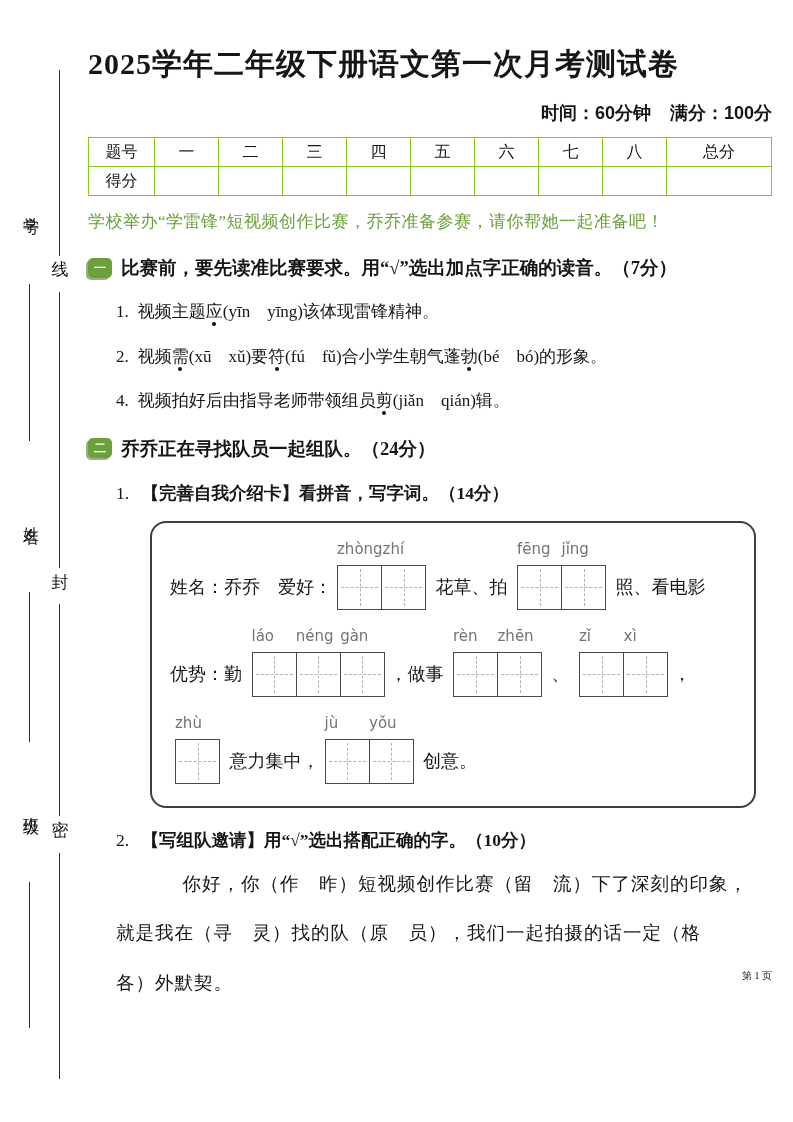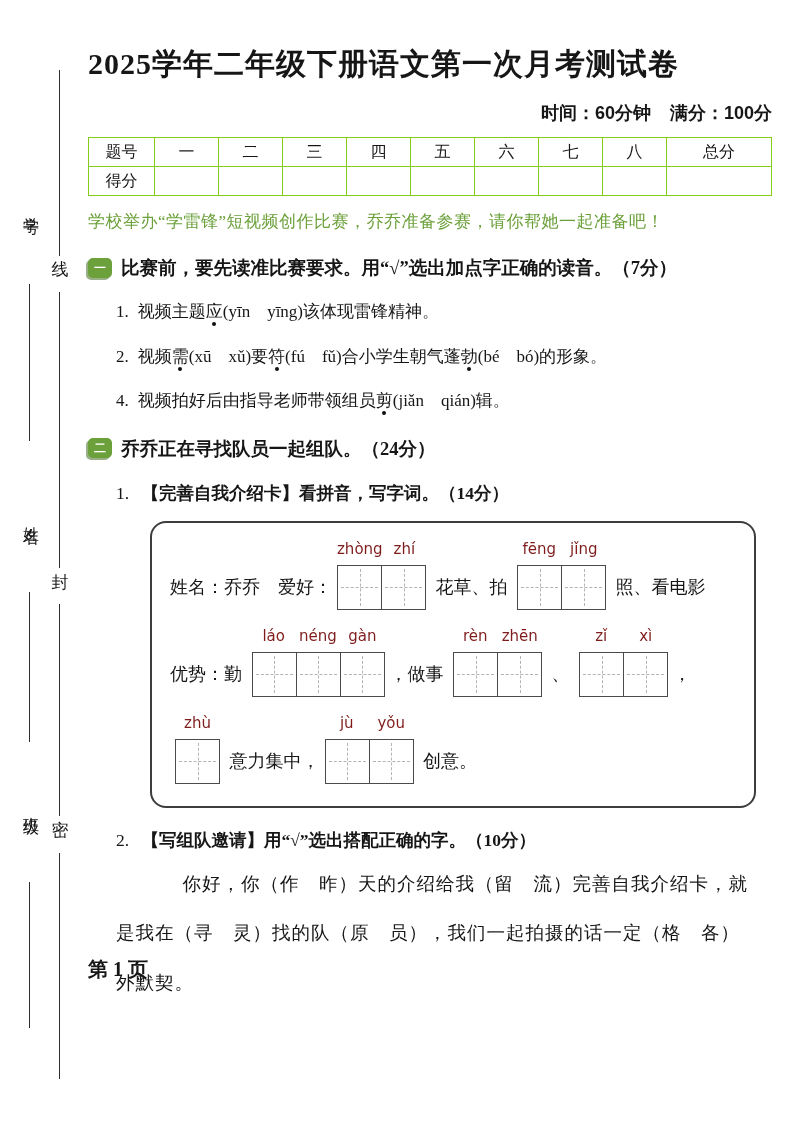--- a/index.html
+++ b/index.html
@@ -36,29 +36,29 @@
   .dotted::after { content:""; position:absolute; left:50%; bottom:-5px; width:4px; height:4px;
                    border-radius:50%; background:#111; transform:translateX(-50%); }
   .q-title { margin:20px 0 0 28px; font-size:17.5px; font-weight:bold; }
   .q-title .q-num { margin-right:8px; font-weight:normal; }
   
   .card { margin:16px 0 0 62px; width:606px; border:2px solid #3d3d3d; border-radius:16px;
           padding:0 18px 22px; }
   .card-row { display:flex; align-items:center; margin-top:42px; font-size:18px; white-space:pre; }
   .grid-group { position:relative; display:inline-flex; margin:0 5px; }
   .grid-group .pinyin { position:absolute; top:-25px; left:0; width:100%; display:flex; }
-  .grid-group .pinyin span { flex:1; text-align:center; font-size:15px;
-                             font-family:"DejaVu Sans","Liberation Sans",sans-serif; color:#7f1d1d; }
+  .grid-group .pinyin span { flex:1; text-align:left; font-size:15px;
+                             font-family:"DejaVu Sans","Liberation Sans",sans-serif; color:#737373; }
   .cells { display:flex; }
   .cell { width:45px; height:45px; border:1px solid #4a4a4a; margin-left:-1px; position:relative; background:#fff; }
   .cell:first-child { margin-left:0; }
   .cell::before { content:""; position:absolute; left:50%; top:3px; bottom:3px; border-left:1px dashed #b3b3b3; }
   .cell::after  { content:""; position:absolute; top:50%; left:3px; right:3px; border-top:1px dashed #b3b3b3; }
   .q2-body { margin:8px 14px 0 28px; font-size:18.5px; line-height:2.7; letter-spacing:1px; text-indent:3.6em; }
-  .footer { position:absolute; left:0; bottom:26px; width:100%; text-align:left; font-size:20px;font-weight:bold; }
+  .footer { position:absolute; left:0; bottom:26px; width:100%; text-align:right; font-size:10px; }
 </style>
 </head>
 <body>
 
 <div class="page">
 
   <div>
     <div class="seal-seg" style="top:70px;height:186px"></div>
     <div class="seal-char" style="top:258px">线</div>
     <div class="seal-seg" style="top:292px;height:276px"></div>
@@ -138,17 +138,17 @@
     <div class="card">
         <div class="card-row"><span class="txt">姓名：乔乔　爱好：</span><div class="grid-group"><div class="pinyin"><span>zhòng</span><span>zhí</span></div><div class="cells"><div class="cell"></div><div class="cell"></div></div></div><span class="txt"> 花草、拍 </span><div class="grid-group"><div class="pinyin"><span>fēng</span><span>jǐng</span></div><div class="cells"><div class="cell"></div><div class="cell"></div></div></div><span class="txt"> 照、看电影</span></div>
         <div class="card-row"><span class="txt">优势：勤 </span><div class="grid-group"><div class="pinyin"><span>láo</span><span>néng</span><span>gàn</span></div><div class="cells"><div class="cell"></div><div class="cell"></div><div class="cell"></div></div></div><span class="txt">，做事 </span><div class="grid-group"><div class="pinyin"><span>rèn</span><span>zhēn</span></div><div class="cells"><div class="cell"></div><div class="cell"></div></div></div><span class="txt"> 、 </span><div class="grid-group"><div class="pinyin"><span>zǐ</span><span>xì</span></div><div class="cells"><div class="cell"></div><div class="cell"></div></div></div><span class="txt">，</span></div>
         <div class="card-row"><div class="grid-group"><div class="pinyin"><span>zhù</span></div><div class="cells"><div class="cell"></div></div></div><span class="txt"> 意力集中，</span><div class="grid-group"><div class="pinyin"><span>jù</span><span>yǒu</span></div><div class="cells"><div class="cell"></div><div class="cell"></div></div></div><span class="txt"> 创意。</span></div>
       </div>
 
     <div class="q-title">
       <span class="q-num">2.</span>
       <span>【写组队邀请】用“√”选出搭配正确的字。（10分）</span>
     </div>
-    <p class="q2-body">你好，你（作　昨）天的介绍给我（留　流）完善自我介绍卡，就是我在（寻　灵）找的队（原　员），我们一起拍摄的话一定（格　各）外默契。</p>
+    <p class="q2-body">你好，你（作　昨）短视频创作比赛（留　流）下了深刻的印象，就是我在（寻　灵）找的队（原　员），我们一起拍摄的话一定（格　各）外默契。</p>
 
     <div class="footer">第 1 页</div>
   </div>
 </div>
 
 </body></html>

